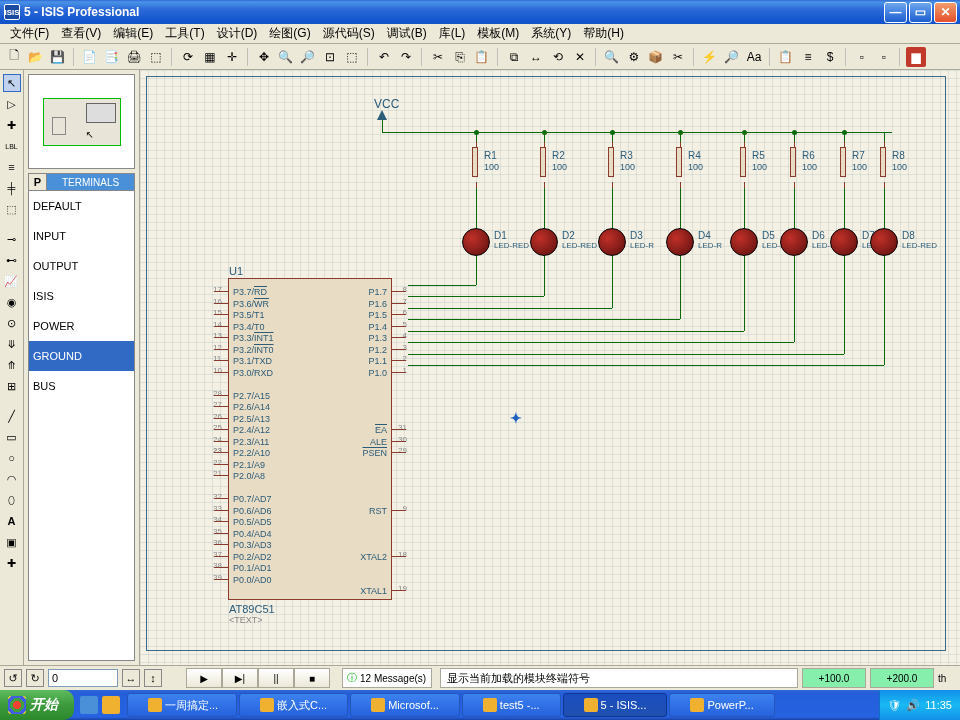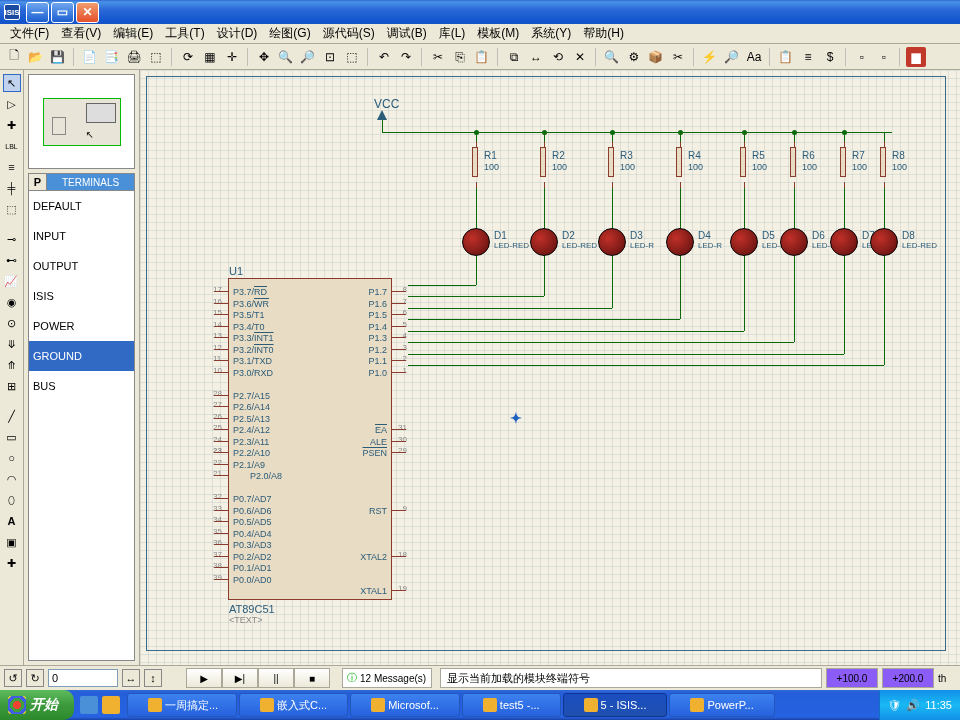--- a/index.html
+++ b/index.html
@@ -80,38 +80,39 @@
 .origin-marker { position:absolute; color:#2060C0; font-size:14px; font-weight:bold; }
 
 
 .bottombar { height:25px; background:#ECE9D8; border-top:1px solid #ACA899; display:flex; align-items:center; padding:0 4px; gap:4px; }
 .bottombar .bbtn { width:18px; height:18px; display:flex; align-items:center; justify-content:center; cursor:pointer; border:1px solid #888; background:#ECE9D8; }
 .bottombar .rotinput { width:70px; height:18px; border:1px solid #7F9DB9; background:#fff; font-size:11px; padding-left:3px; }
 .bottombar .sim-controls { display:flex; gap:0; margin-left:20px; }
 .bottombar .simbtn { width:36px; height:20px; border:1px solid #ACA899; background:linear-gradient(#fff,#ECE9D8); display:flex; align-items:center; justify-content:center; cursor:pointer; font-size:10px; }
 .bottombar .msg-box { flex:0 0 90px; height:20px; border:1px solid #ACA899; background:#fff; display:flex; align-items:center; padding-left:4px; font-size:10px; margin-left:8px; }
 .bottombar .status-box { flex:1; height:20px; border:1px solid #ACA899; background:#fff; display:flex; align-items:center; padding-left:6px; font-size:11px; margin-left:4px; }
-.bottombar .coord { width:52px; height:20px; border:1px solid #ACA899; background:#8b5cf6; display:flex; align-items:center; justify-content:center; font-size:10px; }
+.bottombar .coord { width:64px; height:20px; border:1px solid #ACA899; background:#86efac; display:flex; align-items:center; justify-content:center; font-size:10px; }
 
 
 .taskbar { height:30px; background:linear-gradient(to bottom,#3168D5,#245EDB 10%,#2663E0 90%,#1941A5); display:flex; align-items:center; }
 .startbtn { height:30px; padding:0 16px 0 8px; background:linear-gradient(to bottom,#5EBB5E,#3C9A3C 50%,#2C882C); color:#fff; font-weight:bold; font-style:italic; display:flex; align-items:center; border-radius:0 10px 10px 0; font-size:14px; cursor:pointer; gap:4px; }
 .startbtn::before { content:""; width:18px; height:18px; background:radial-gradient(#F04030 30%,#40A040 30% 55%,#4060E0 55% 80%,#F0D030 80%); border-radius:3px; }
 .qlaunch { display:flex; gap:4px; padding:0 6px; }
 .qlaunch .qb { width:18px; height:18px; border-radius:2px; cursor:pointer; }
 .task { height:24px; min-width:95px; max-width:110px; margin:0 1px; background:linear-gradient(to bottom,#3C81F0,#2662DD); border:1px solid #2455B8; border-radius:3px; color:#fff; display:flex; align-items:center; padding:0 20px; font-size:11px; cursor:pointer; gap:3px; overflow:hidden; white-space:nowrap; }
 .task.active { background:linear-gradient(to bottom,#1A4EC0,#2050B0); border-color:#0F3590; }
 .task .ticn { width:14px; height:14px; background:#F0B030; border-radius:2px; flex-shrink:0; }
 .systray { margin-left:auto; height:30px; background:linear-gradient(to bottom,#1290E9,#19B9F3 50%,#1290E9); display:flex; align-items:center; padding:0 8px; gap:5px; color:#fff; font-size:11px; border-left:1px solid #0D6FC5; }
 </style>
 </head>
 <body>
 
 <div class="titlebar">
   <div class="icon">ISIS</div>
+  <div class="title">5 - ISIS Professional</div>
   <div class="wbtn min">—</div>
   <div class="wbtn max">▭</div>
   <div class="wbtn close">✕</div>
 </div>
 
 <div class="menubar" id="menubar">
     <span>文件(F)</span>
     <span>查看(V)</span>
     <span>编辑(E)</span>
     <span>工具(T)</span>
@@ -432,21 +433,21 @@
             <div class="pin-txt" style="left:4px; top:134.5px;">P2.5/A13</div>
             <div class="pin-num" style="left:-16px; top:132.5px;">26</div>
             <div class="pin-txt" style="left:4px; top:146px;">P2.4/A12</div>
             <div class="pin-num" style="left:-16px; top:144px;">25</div>
             <div class="pin-txt" style="left:4px; top:157.5px;">P2.3/A11</div>
             <div class="pin-num" style="left:-16px; top:155.5px;">24</div>
             <div class="pin-txt" style="left:4px; top:169px;">P2.2/A10</div>
             <div class="pin-num" style="left:-16px; top:167px;font-weight:bold;">23</div>
             <div class="pin-txt" style="left:4px; top:180.5px;">P2.1/A9</div>
             <div class="pin-num" style="left:-16px; top:178.5px;">22</div>
-            <div class="pin-txt" style="left:21px; top:192px;">P2.0/A8</div>
+            <div class="pin-txt" style="left:4px; top:192px;">P2.0/A8</div>
             <div class="pin-num" style="left:-16px; top:190px;">21</div>
             <div class="pin-txt" style="left:4px; top:215px;">P0.7/AD7</div>
             <div class="pin-num" style="left:-16px; top:213px;">32</div>
             <div class="pin-txt" style="left:4px; top:226.5px;">P0.6/AD6</div>
             <div class="pin-num" style="left:-16px; top:224.5px;">33</div>
             <div class="pin-txt" style="left:4px; top:238px;">P0.5/AD5</div>
             <div class="pin-num" style="left:-16px; top:236px;">34</div>
             <div class="pin-txt" style="left:4px; top:249.5px;">P0.4/AD4</div>
             <div class="pin-num" style="left:-16px; top:247.5px;">35</div>
             <div class="pin-txt" style="left:4px; top:261px;">P0.3/AD3</div>

